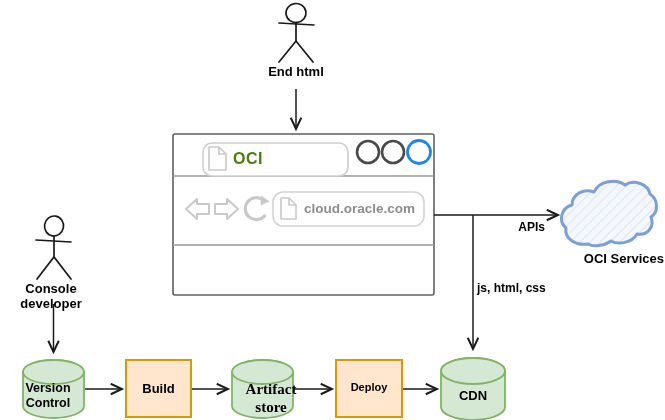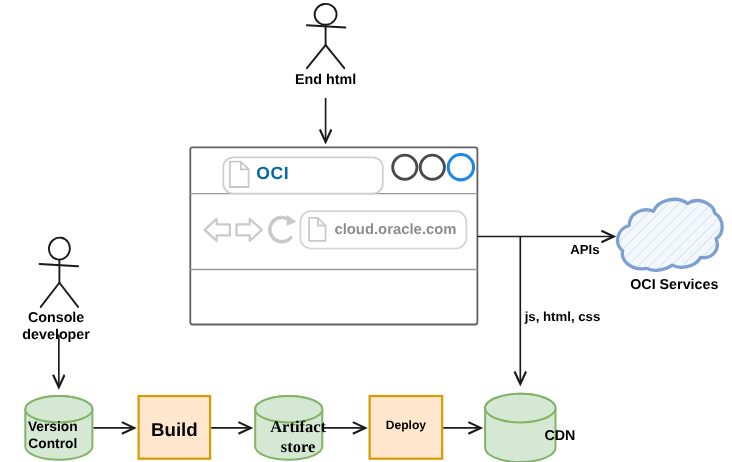--- a/index.html
+++ b/index.html
@@ -4,21 +4,21 @@
 <style>
   html,body{margin:0;padding:0;background:#fff;}
   .canvas{position:relative;width:665px;height:420px;background:#ffffff;overflow:hidden;
           font-family:"Liberation Sans",sans-serif;}
   .canvas svg{position:absolute;left:0;top:0;}
   .lbl{position:absolute;font-weight:bold;color:#000;text-align:center;line-height:1.18;
        white-space:normal;}
   .lbl13{font-size:13px;}
   .lbl12{font-size:12px;}
   .gray-lbl{color:#8d8d8d;}
-  .tab-lbl{color:#0369a1;font-size:16px;letter-spacing:.5px;}
+  .tab-lbl{color:#4d7c0f;font-size:16px;letter-spacing:.5px;}
   .nowrap{white-space:nowrap;}
 </style>
 </head>
 <body>
 
 <div class="canvas">
 
   <svg width="665" height="420" viewBox="0 0 665 420">
     <defs>
       <marker id="ah" markerWidth="11" markerHeight="10" refX="8.5" refY="4" orient="auto">
@@ -115,25 +115,25 @@
   <div class="lbl lbl13" style="left:-4px;top:281px;width:110px;">Console developer</div>
 
   <div class="lbl tab-lbl" style="left:233px;top:150px;">OCI</div>
 
   <div class="lbl gray-lbl nowrap" style="left:304px;top:201px;font-size:13.5px;">cloud.oracle.com</div>
 
   <div class="lbl lbl12" style="left:500px;top:220px;width:45px;text-align:right;">APIs</div>
 
   <div class="lbl lbl12 nowrap" style="left:477px;top:281px;text-align:right;">js, html, css</div>
 
-  <div class="lbl lbl13" style="left:562px;top:251px;width:102px;">OCI Services</div>
+  <div class="lbl lbl13" style="left:562px;top:251px;width:102px;text-align:right;">OCI Services</div>
 
   <div class="lbl" style="left:22px;top:381px;width:52px;font-size:12.5px;">Version Control</div>
 
-  <div class="lbl" style="left:126px;top:381px;width:65px;font-size:17px;">Build</div>
+  <div class="lbl" style="left:126px;top:381px;width:65px;font-size:13px;">Build</div>
 
   <div class="lbl" style="left:231px;top:381px;width:80px;font-size:15px;font-family:Liberation Serif, serif;">Artifact store</div>
 
   <div class="lbl" style="left:336px;top:381px;width:66px;font-size:11px;">Deploy</div>
 
-  <div class="lbl lbl13" style="left:441px;top:388px;width:64px;margin-left:36px;">CDN</div>
+  <div class="lbl lbl13" style="left:441px;top:388px;width:64px;">CDN</div>
 
 </div>
 
 </body></html>

